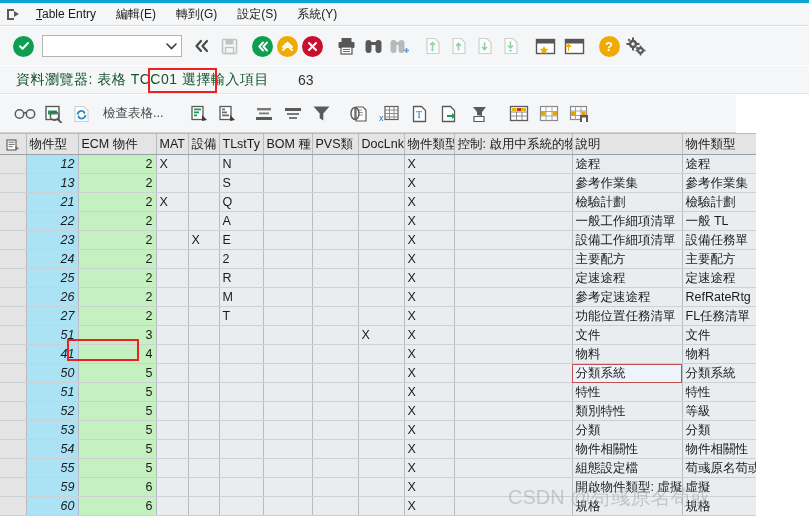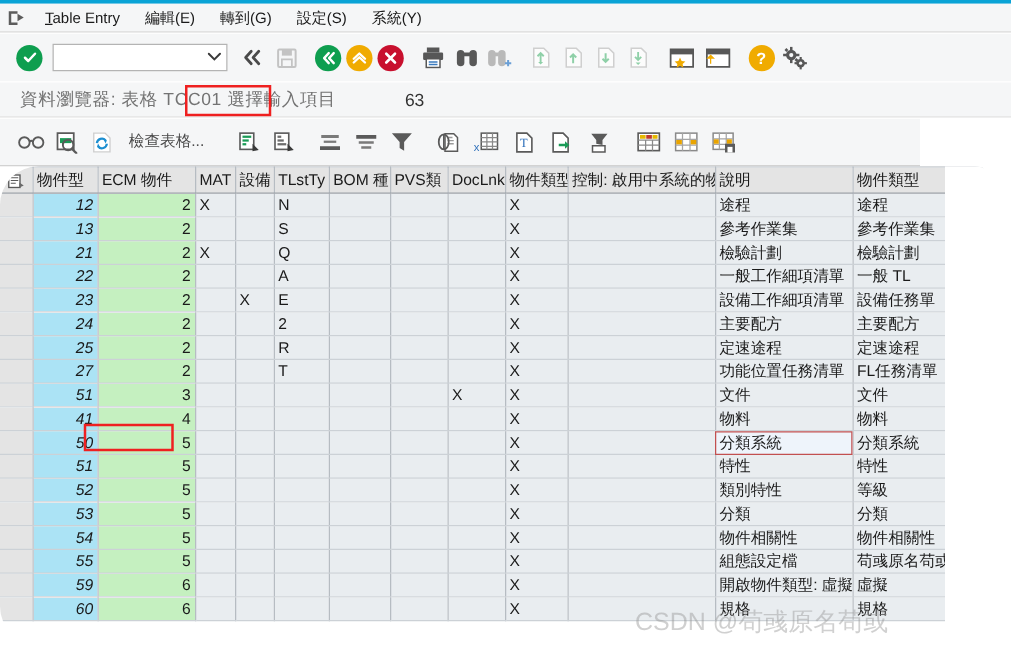--- a/index.html
+++ b/index.html
@@ -76,44 +76,44 @@
   .circ.help  { background: #f0ab00; font-size: 13px; }
 
   
   .titleline {
     position: absolute; top: 66px; left: 0; width: 809px; height: 28px;
     background: #f5f6f7;
     display: flex; align-items: center;
     border-bottom: 1px solid #e3e3e3;
   }
   .title-txt {
-    font-size: 14px; color: #737373; margin-left: 16px; white-space: nowrap;
+    font-size: 14px; color: #14532d; margin-left: 16px; white-space: nowrap;
     letter-spacing: .5px;
   }
-  .title-count { font-size: 14px; color: #333; margin-left: 55px; }
+  .title-count { font-size: 14px; color: #333; margin-left: 29px; }
   
   .anno-tcc01 {
     position: absolute; left: 148px; top: 68px;
     width: 69px; height: 25px;
     border: 2px solid #ef2020; background: transparent;
     pointer-events: none;
   }
 
   
   .toolbar2 {
     position: absolute; top: 95px; left: 0; width: 736px; height: 38px;
     background: #f5f6f7; display: flex; align-items: center;
     border-bottom: 1px solid #d2d2d2;
   }
   .tb2-label { font-size: 12.5px; color: #4b4b4b; padding: 0 8px; white-space: nowrap; }
 
   
   .grid {
     position: absolute; top: 133px; left: 0; width: 809px; height: 383px;
-    background: #ffffff; overflow: hidden; border-radius: 31px;
+    background: #ffffff; overflow: hidden;
   }
   .grid table { border-collapse: collapse; table-layout: fixed; width: 756px; }
   .grid th, .grid td {
     font-size: 12.5px; color: #1a1a1a;
     border-right: 1px solid #b6bcc2;
     border-bottom: 1px solid #ccd1d6;
     height: 19px; padding: 0 3px;
     white-space: nowrap; overflow: hidden;
     font-family: "Liberation Sans", "DejaVu Sans", sans-serif;
   }
@@ -636,20 +636,35 @@
             <td class="c-plain"></td>
             <td class="c-plain"></td>
             <td class="c-plain"></td>
             <td class="c-plain">X</td>
             <td class="c-plain"></td>
             <td class="c-desc">定速途程</td>
             <td class="c-type">定速途程</td>
           </tr>
           <tr>
             <td class="c-sel"></td>
+            <td class="c-key">26</td>
+            <td class="c-ecm">2</td>
+            <td class="c-plain"></td>
+            <td class="c-plain"></td>
+            <td class="c-plain">M</td>
+            <td class="c-plain"></td>
+            <td class="c-plain"></td>
+            <td class="c-plain"></td>
+            <td class="c-plain">X</td>
+            <td class="c-plain"></td>
+            <td class="c-desc">參考定速途程</td>
+            <td class="c-type">RefRateRtg</td>
+          </tr>
+          <tr>
+            <td class="c-sel"></td>
             <td class="c-key">27</td>
             <td class="c-ecm">2</td>
             <td class="c-plain"></td>
             <td class="c-plain"></td>
             <td class="c-plain">T</td>
             <td class="c-plain"></td>
             <td class="c-plain"></td>
             <td class="c-plain"></td>
             <td class="c-plain">X</td>
             <td class="c-plain"></td>

